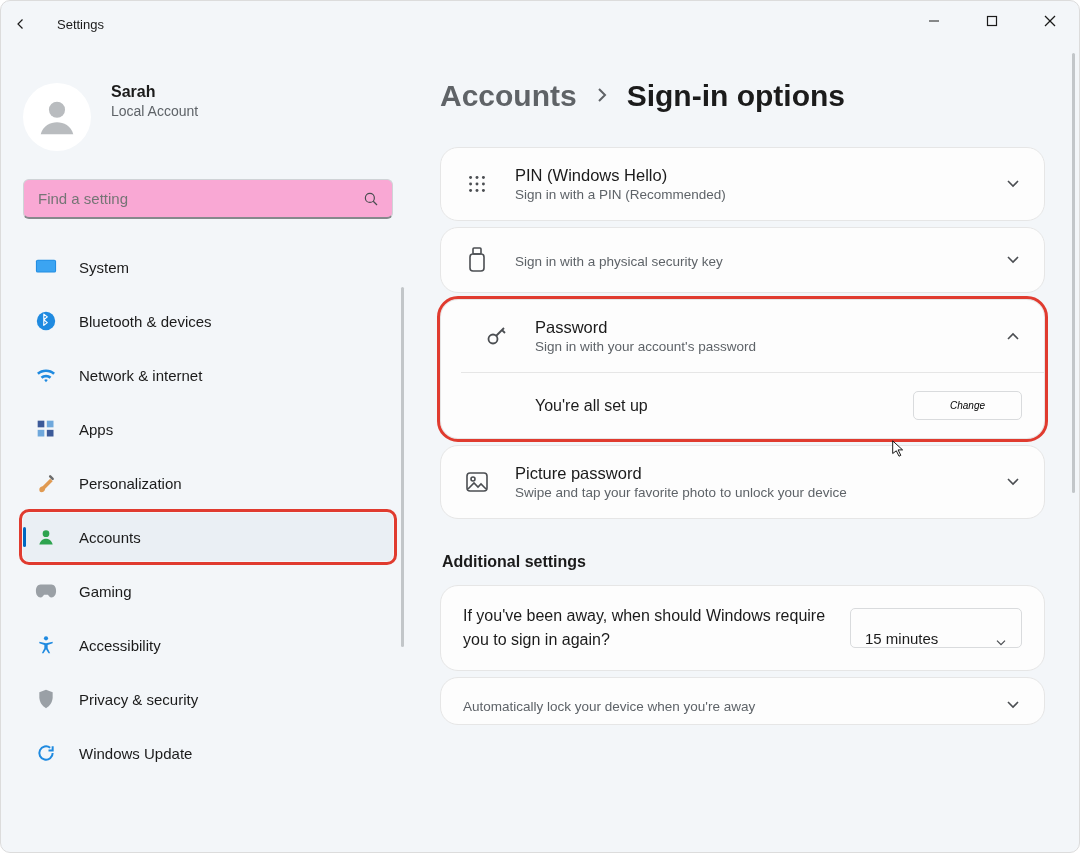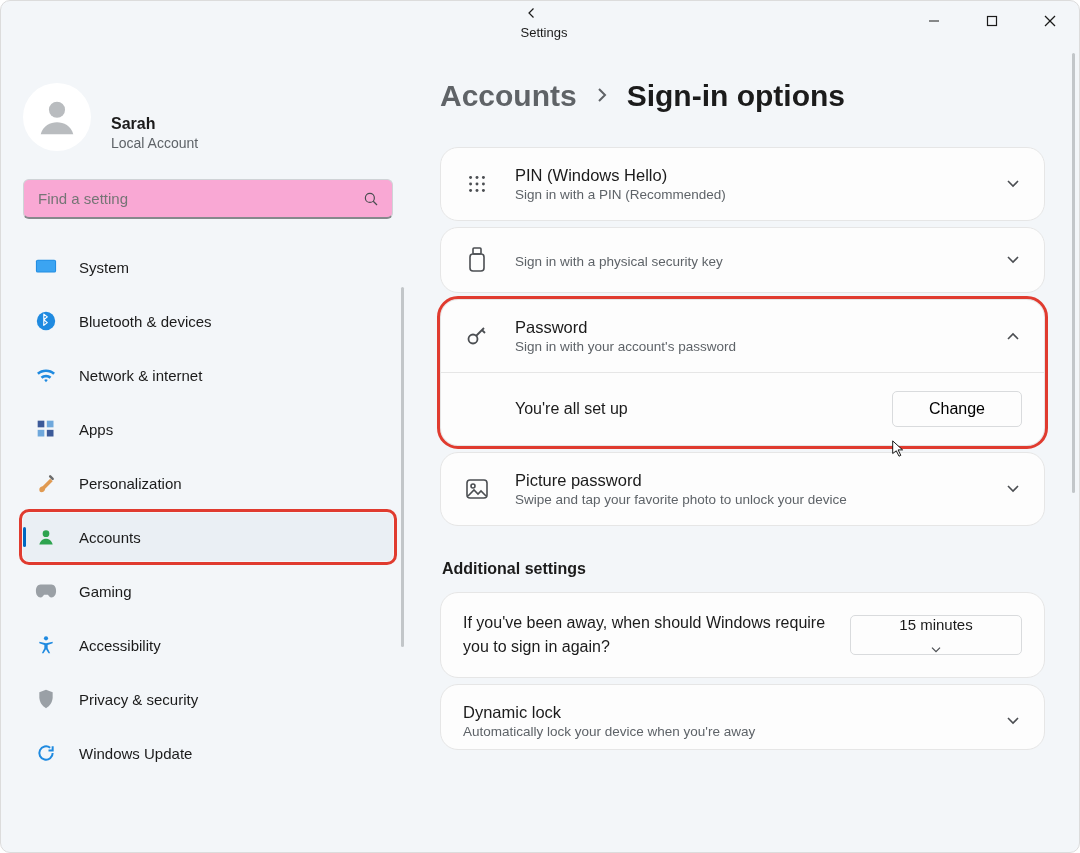--- a/index.html
+++ b/index.html
@@ -24,21 +24,20 @@
     width: 1080px; height: 853px;
     background: var(--bg);
     border: 1px solid #dcdcdc;
     border-radius: 10px;
     overflow: hidden;
   }
   .titlebar {
     height: 46px;
     display: flex; align-items: center;
     padding-left: 8px;
-    flex-direction: column;
   }
   .titlebar .back {
     width: 24px; height: 24px;
     display: flex; align-items: center; justify-content: center;
     margin-right: 24px;
   }
   .titlebar .title { font-size: 13px; color: var(--fg); }
   .winbtns {
     position: absolute; top: 0; right: 0;
     display: flex;
@@ -50,21 +49,21 @@
   .content {
     display: flex;
     height: calc(100% - 46px);
   }
   .sidebar {
     width: 405px;
     padding-left: 22px;
     position: relative;
   }
   .profile {
-    display: flex; align-items: flex-end;
+    display: flex; align-items: flex-start;
     margin-top: 36px;
     margin-bottom: 28px;
     gap: 20px;
   }
   .avatar {
     width: 68px; height: 68px; border-radius: 50%;
     background: #fff;
     display: flex; align-items: center; justify-content: center;
   }
   .profile-name { font-size: 16px; font-weight: 600; }
@@ -156,53 +155,54 @@
     width: 28px; height: 28px;
     display: flex; align-items: center; justify-content: center;
   }
   .card-texts { flex: 1; }
   .card-title { font-size: 16.5px; color: var(--fg); }
   .card-sub { font-size: 13.5px; color: var(--muted); margin-top: 2px; }
   .chev { width: 18px; height: 18px; display:flex; align-items:center; justify-content:center; }
   .card.redbox {
     outline: 3px solid var(--highlight-red);
     outline-offset: 0px;
+    padding-left: 20px;
   }
   .card-expand {
     border-top: 1px solid var(--card-border);
     padding: 18px 22px 18px 74px;
     display: flex; align-items: center;
   }
   .card-expand .setup-text { flex: 1; font-size: 16px; }
   .btn {
     background: #fdfdfd;
     border: 1px solid #d9dbdd;
     border-radius: 5px;
     padding: 8px 36px;
-    font-size: 16px;
+    font-size: 10px;
+    font-style: italic;
   }
   .section-heading {
     font-size: 16px; font-weight: 600;
     margin: 34px 0 14px 2px;
   }
   .away-row {
     display: flex; align-items: center;
     padding: 18px 22px;
   }
   .away-text { flex: 1; font-size: 16px; line-height: 1.5; padding-right: 20px; }
   .dropdown {
     width: 172px; height: 40px;
     border: 1px solid #d9dbdd;
     border-radius: 5px;
     background: #fdfdfd;
-    display: flex; align-items: center;
+    display: flex; align-items: flex-end;
     padding: 0 14px;
     font-size: 15px;
     justify-content: space-between;
-    flex-direction: column;
   }
   .cursor {
     position: absolute;
     left: 889px; top: 494px;
     width: 16px; height: 18px;
     pointer-events: none;
   }
   .main-scroll {
     position: absolute; right: 4px; top: 6px;
     width: 3px; height: 440px;
@@ -477,21 +477,20 @@
             <svg width="12" height="8" viewBox="0 0 14 10" fill="none" stroke="#4b4e52" stroke-width="1.6">
                 <path d="M2 2l5 5 5-5"></path>
               </svg>
           </div>
         </div>
       </div>
 
       <div class="card">
         <div class="card-row" style="padding-bottom:10px;">
           <div class="card-texts" style="margin-left:0;">
-            <div class="card-title">Dynamic lock</div>
             <div class="card-sub">Automatically lock your device when you're away</div>
           </div>
           <span class="chev">
               <svg width="14" height="10" viewBox="0 0 14 10" fill="none" stroke="#4b4e52" stroke-width="1.6">
                 <path d="M2 2l5 5 5-5"></path>
               </svg>
             </span>
         </div>
       </div>
 

